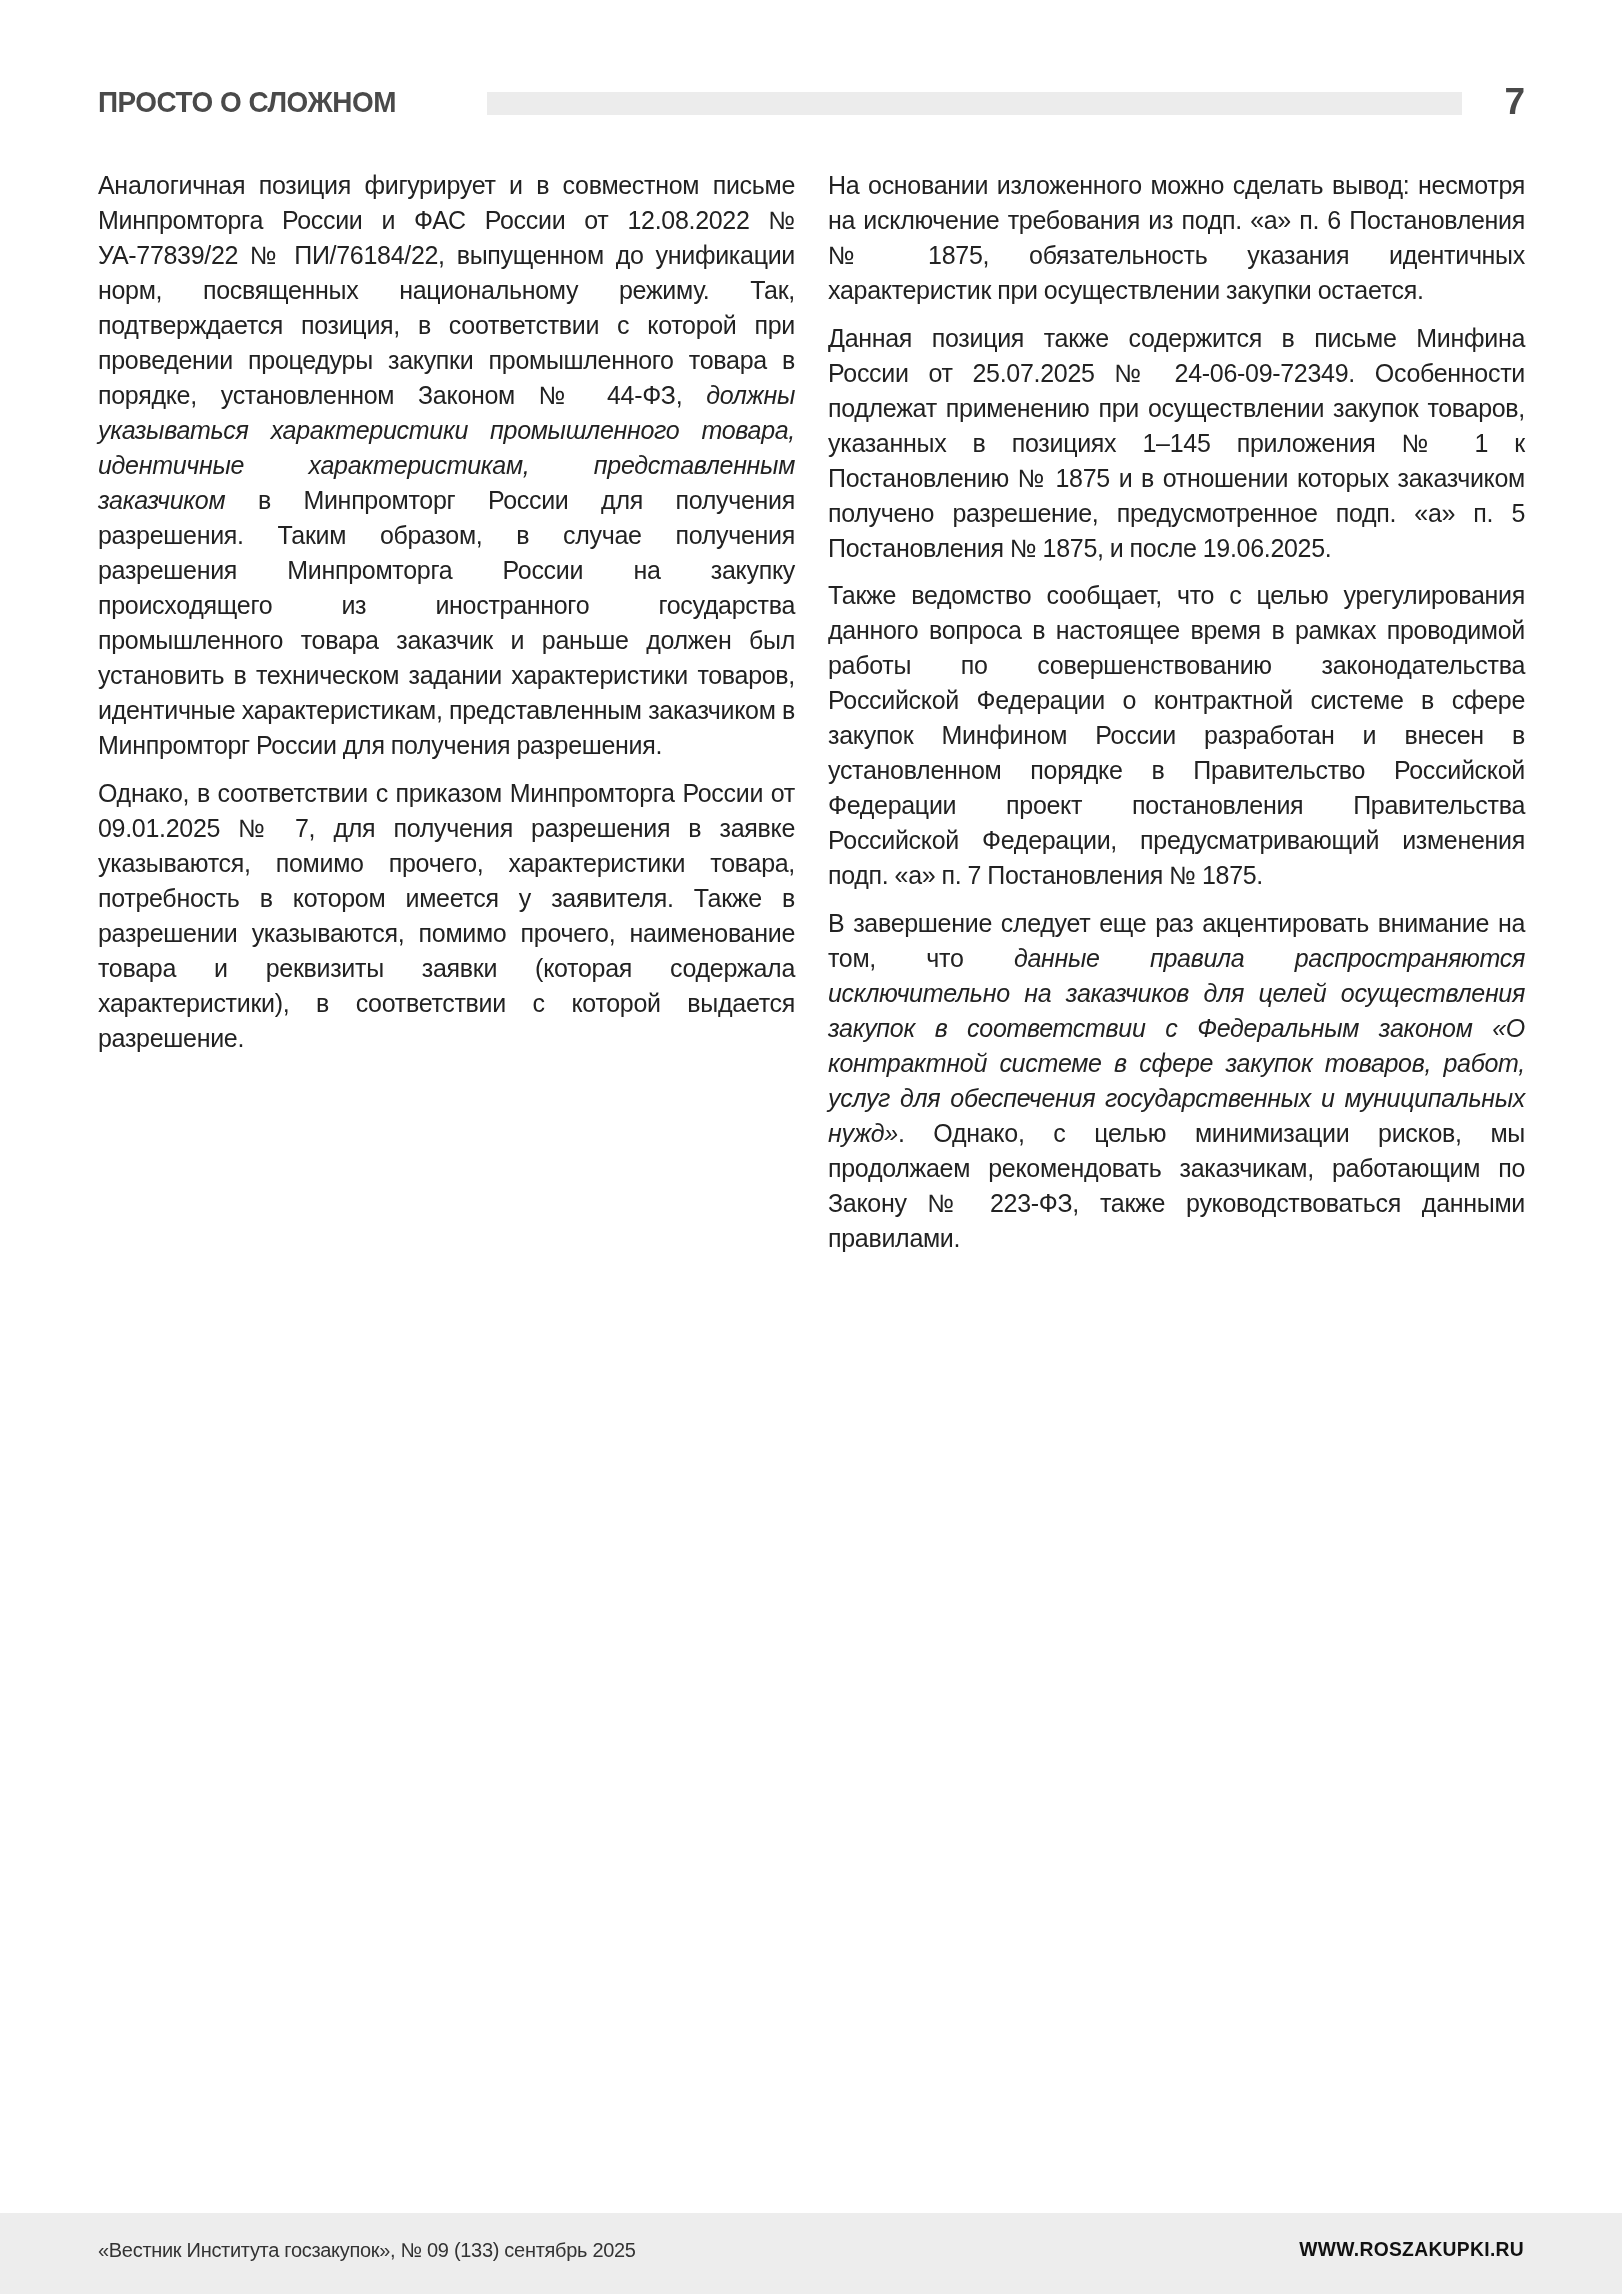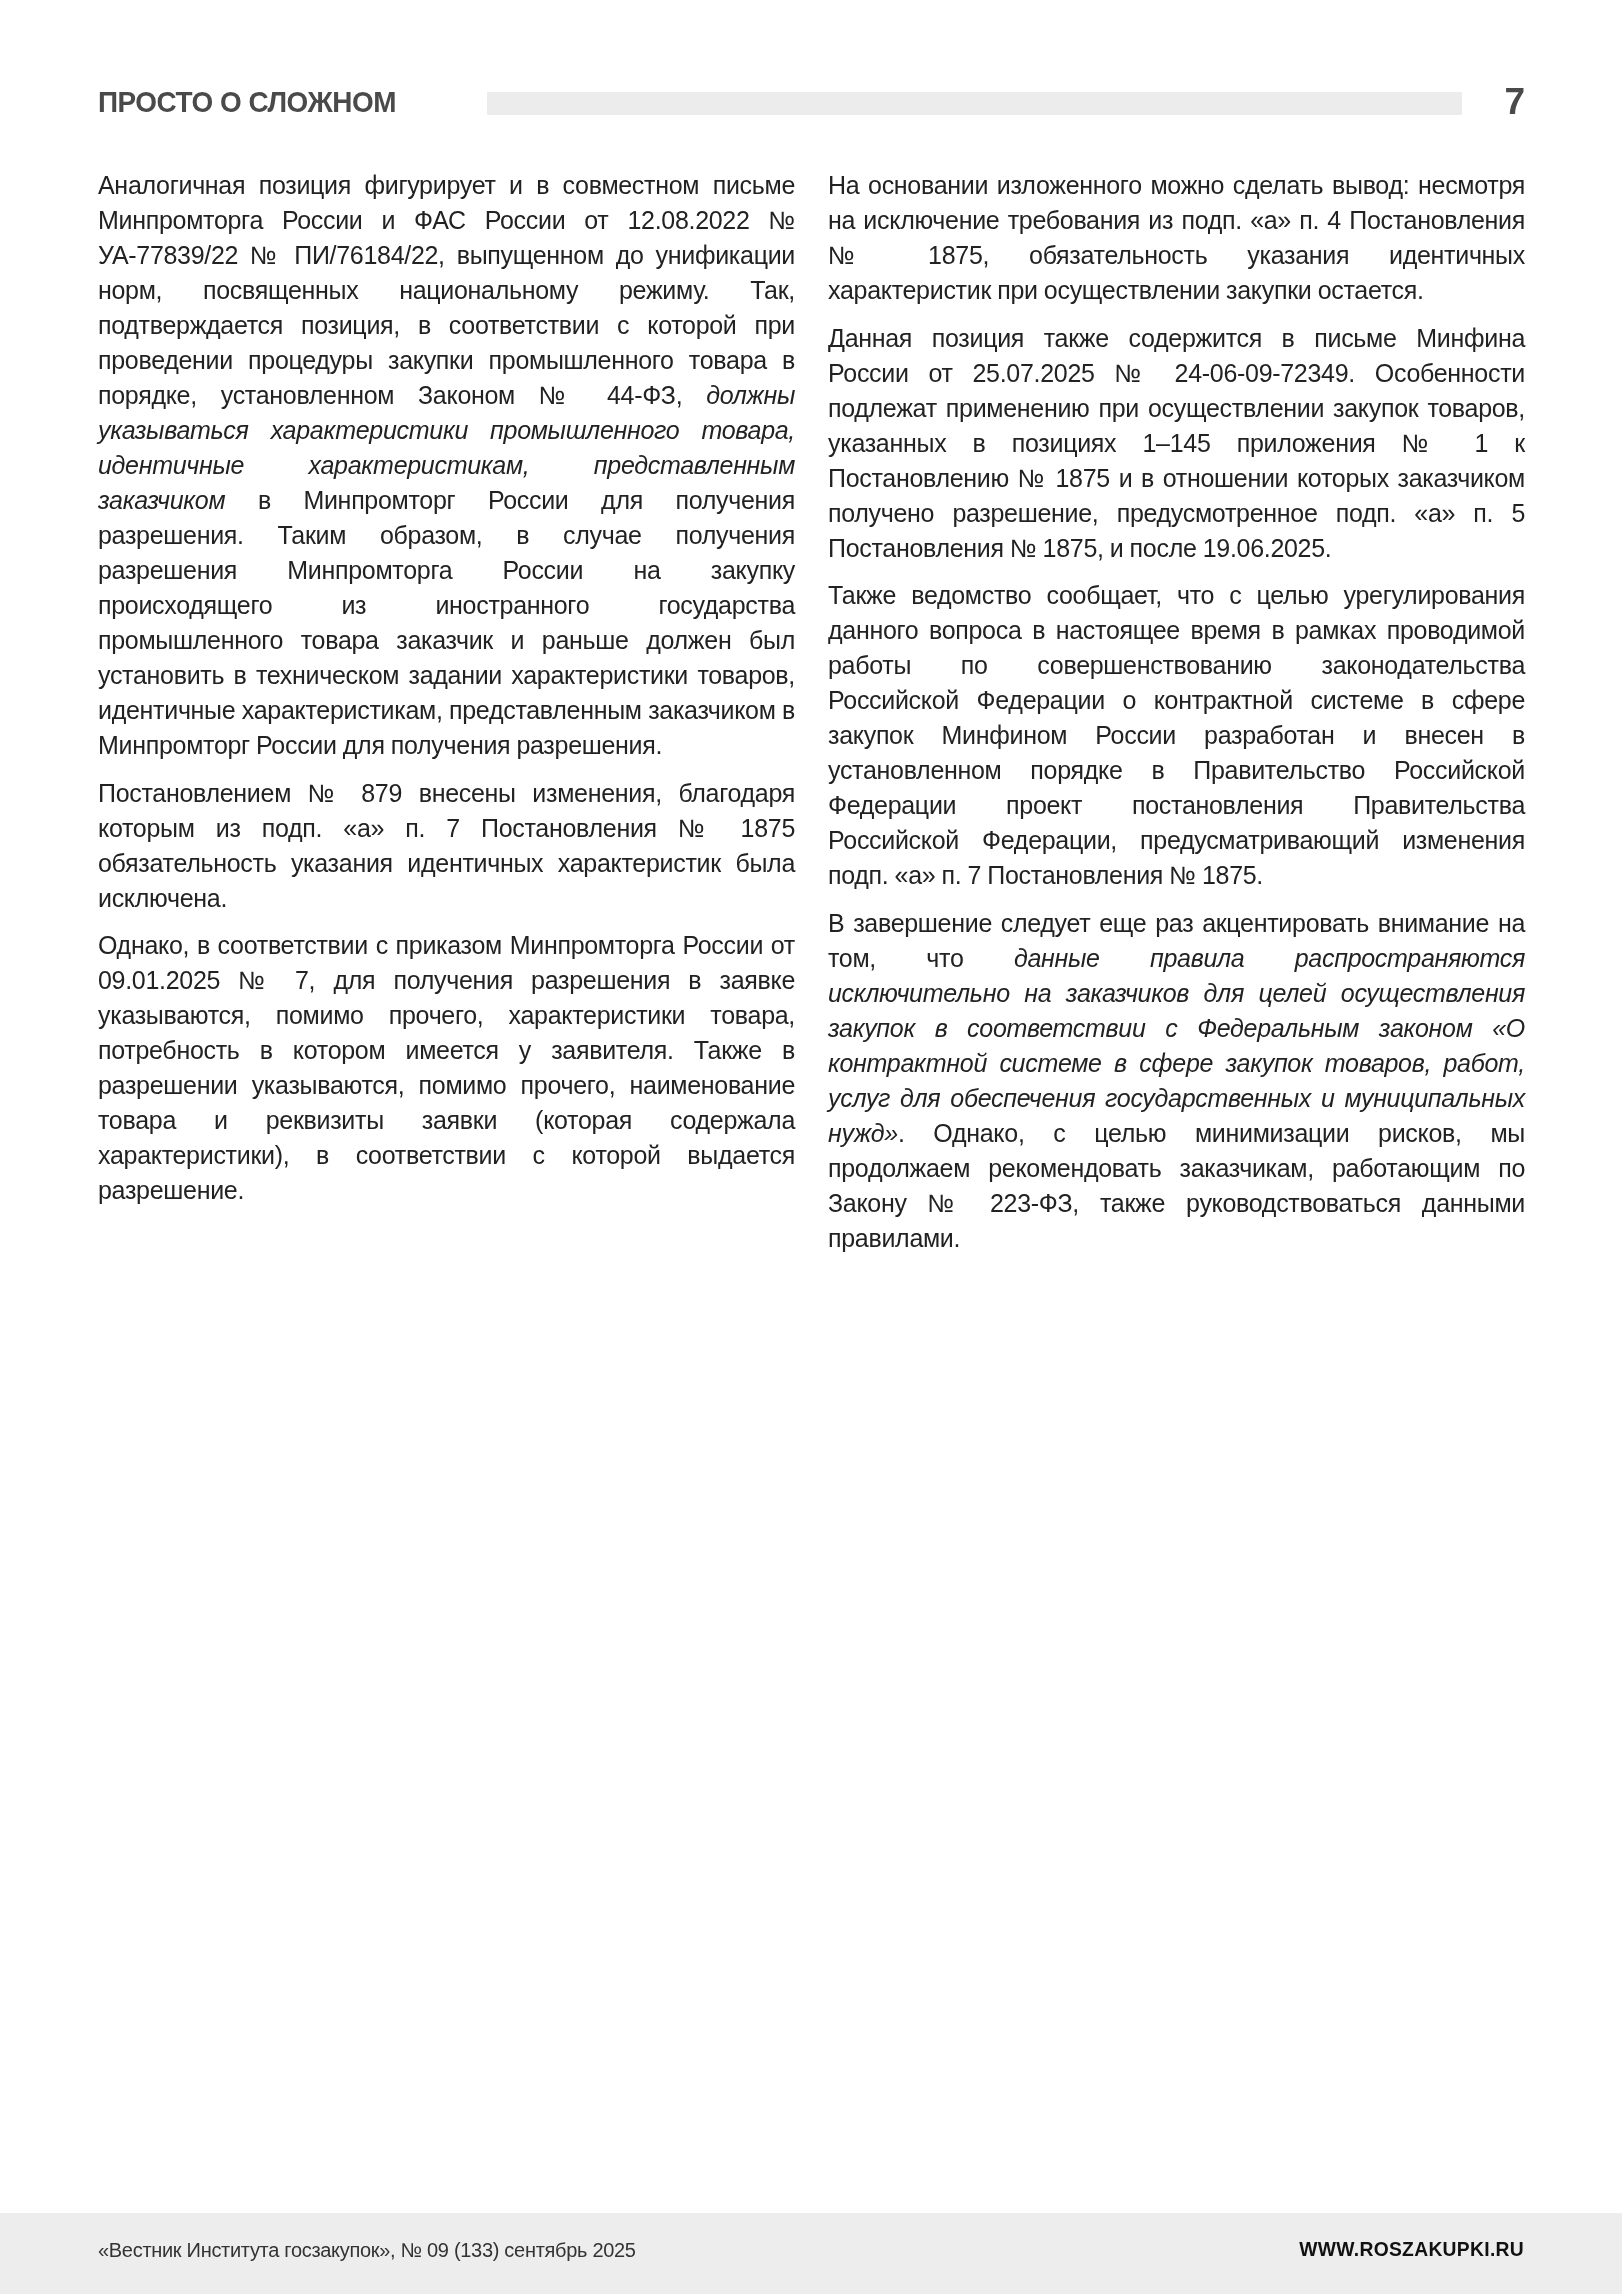--- a/index.html
+++ b/index.html
@@ -39,26 +39,25 @@
 <body>
 
 <div class="header">
   <div class="header-title">ПРОСТО О СЛОЖНОМ</div>
   <div class="header-bar"></div>
   <div class="page-number">7</div>
 </div>
 
 <div class="column col-left">
   <p class="para"><span>Аналогичная позиция фигурирует и в совместном письме Минпромторга России и ФАС России от 12.08.2022 № УА-77839/22 № ПИ/76184/22, выпущенном до унификации норм, посвященных национальному режиму. Так, подтверждается позиция, в соответствии с которой при проведении процедуры закупки промышленного товара в порядке, установленном Законом № 44-ФЗ, </span><em>должны указываться характеристики промышленного товара, идентичные характеристикам, представленным заказчиком</em><span> в Минпромторг России для получения разрешения. Таким образом, в случае получения разрешения Минпромторга России на закупку происходящего из иностранного государства промышленного товара заказчик и раньше должен был установить в техническом задании характеристики товаров, идентичные характеристикам, представленным заказчиком в Минпромторг России для получения разрешения.</span></p>
-  <p class="para"><span>Постановлением № 879 внесены изменения, благодаря которым из подп. «а» п. 7 Постановления № 1875 обязательность указания идентичных характеристик была исключена.</span></p>
   <p class="para"><span>Однако, в соответствии с приказом Минпромторга России от 09.01.2025 № 7, для получения разрешения в заявке указываются, помимо прочего, характеристики товара, потребность в котором имеется у заявителя. Также в разрешении указываются, помимо прочего, наименование товара и реквизиты заявки (которая содержала характеристики), в соответствии с которой выдается разрешение.</span></p>
 </div>
 
 <div class="column col-right">
-  <p class="para"><span>На основании изложенного можно сделать вывод: несмотря на исключение требования из подп. «а» п. 4 Постановления № 1875, обязательность указания идентичных характеристик при осуществлении закупки остается.</span></p>
+  <p class="para"><span>На основании изложенного можно сделать вывод: несмотря на исключение требования из подп. «а» п. 6 Постановления № 1875, обязательность указания идентичных характеристик при осуществлении закупки остается.</span></p>
   <p class="para"><span>Данная позиция также содержится в письме Минфина России от 25.07.2025 № 24-06-09-72349. Особенности подлежат применению при осуществлении закупок товаров, указанных в позициях 1–145 приложения № 1 к Постановлению № 1875 и в отношении которых заказчиком получено разрешение, предусмотренное подп. «а» п. 5 Постановления № 1875, и после 19.06.2025.</span></p>
   <p class="para"><span>Также ведомство сообщает, что с целью урегулирования данного вопроса в настоящее время в рамках проводимой работы по совершенствованию законодательства Российской Федерации о контрактной системе в сфере закупок Минфином России разработан и внесен в установленном порядке в Правительство Российской Федерации проект постановления Правительства Российской Федерации, предусматривающий изменения подп. «а» п. 7 Постановления № 1875.</span></p>
   <p class="para"><span>В завершение следует еще раз акцентировать внимание на том, что </span><em>данные правила распространяются исключительно на заказчиков для целей осуществления закупок в соответствии с Федеральным законом «О контрактной системе в сфере закупок товаров, работ, услуг для обеспечения государственных и муниципальных нужд»</em><span>. Однако, с целью минимизации рисков, мы продолжаем рекомендовать заказчикам, работающим по Закону № 223-ФЗ, также руководствоваться данными правилами.</span></p>
 </div>
 
 <div class="footer">
   <div class="footer-left">«Вестник Института госзакупок», № 09 (133) сентябрь 2025</div>
   <div class="footer-right">WWW.ROSZAKUPKI.RU</div>
 </div>
 

